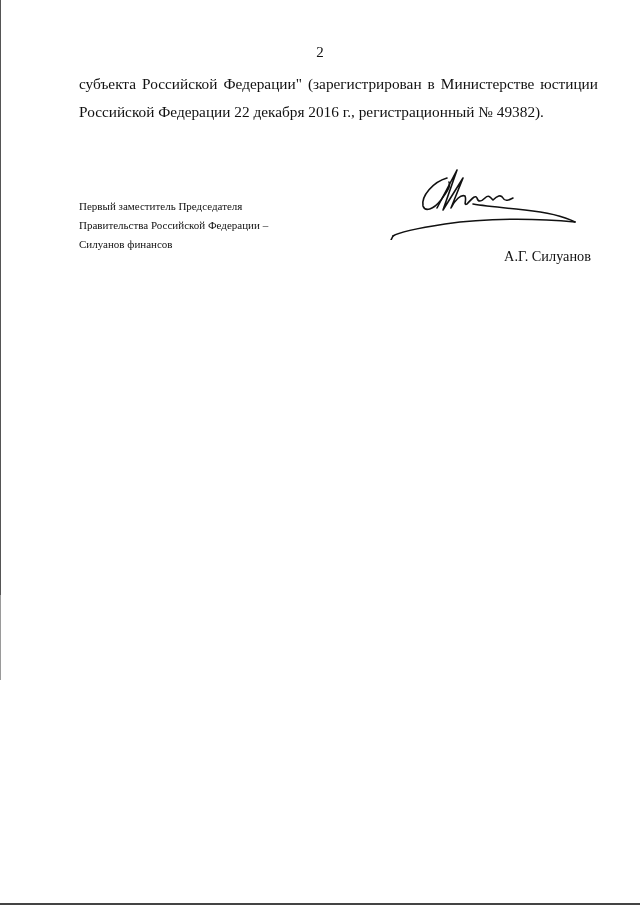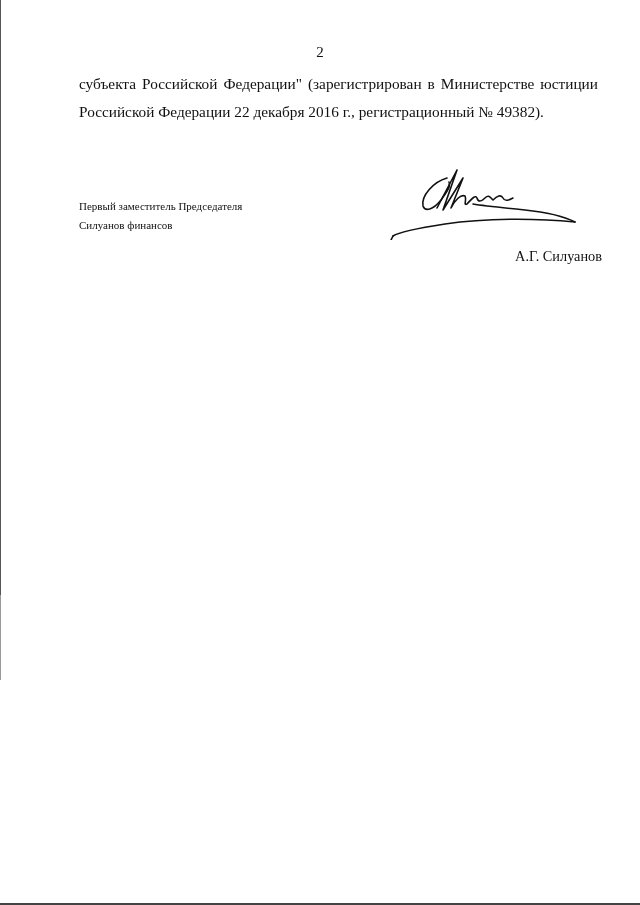--- a/index.html
+++ b/index.html
@@ -8,40 +8,41 @@
   .page { position: absolute; inset: 0; background: #fff; }
   .edge-left { position: absolute; left: 0; top: 0; width: 1px; height: 680px; background: #9a9a9a; }
   .edge-left-dark { position: absolute; left: 0; top: 0; width: 1px; height: 595px; background: #555; }
   .edge-bottom { position: absolute; left: 0; bottom: 0; width: 640px; height: 2px; background: #444; }
   .page-num { position: absolute; top: 44px; left: 0; width: 640px; text-align: center; font-size: 15px; }
   .para { position: absolute; left: 79px; width: 519px; font-size: 15.3px; line-height: 28px; }
   .para .line1 { display: block; text-align: justify; text-align-last: justify; }
   .para .line2 { display: block; }
   .sig-block { position: absolute; left: 79px; top: 197px; font-size: 11px; line-height: 19px; }
   .sig-block div { white-space: nowrap; }
-  .signer { position: absolute; right: 38px; top: 248px; font-size: 14.3px; }
+  .signer { position: absolute; right: 49px; top: 248px; font-size: 14.3px; }
   .signature { position: absolute; left: 385px; top: 160px; width: 200px; height: 80px; }
 </style>
 </head>
 <body>
 
 <div class="page">
   <div class="edge-left"></div>
   <div class="edge-left-dark"></div>
   <div class="edge-bottom"></div>
 
   <div class="page-num">2</div>
 
   <div class="para" style="top:70px;">
     <span class="line1">субъекта Российской Федерации" (зарегистрирован в Министерстве юстиции</span>
     <span class="line2">Российской Федерации 22 декабря 2016 г., регистрационный № 49382).</span>
   </div>
 
   <div class="sig-block">
     <div>Первый заместитель Председателя</div>
+    <div>Правительства Российской Федерации –</div>
     <div>Силуанов финансов</div>
   </div>
 
   <svg class="signature" viewBox="0 0 200 80">
     <g fill="none" stroke="#111" stroke-width="1.6" stroke-linecap="round" stroke-linejoin="round">
       <path d="M62 18 C48 22 36 36 38 46 C40 52 48 50 56 40 C62 32 66 26 64 22"></path>
       <path d="M52 48 L72 10 L58 50 L78 18 L66 48 C70 40 76 34 80 36 C82 40 78 46 82 44 C86 40 90 34 92 38 C93 42 96 42 100 38 C104 34 106 38 108 40 C112 36 116 34 118 38 C120 42 124 40 128 38"></path>
       <path d="M88 44 C100 46 120 48 140 50 C160 52 178 56 190 62"></path>
       <path d="M190 62 C150 58 100 58 60 64 C34 68 14 72 8 76"></path>
       <path d="M8 76 L6 80"></path>

